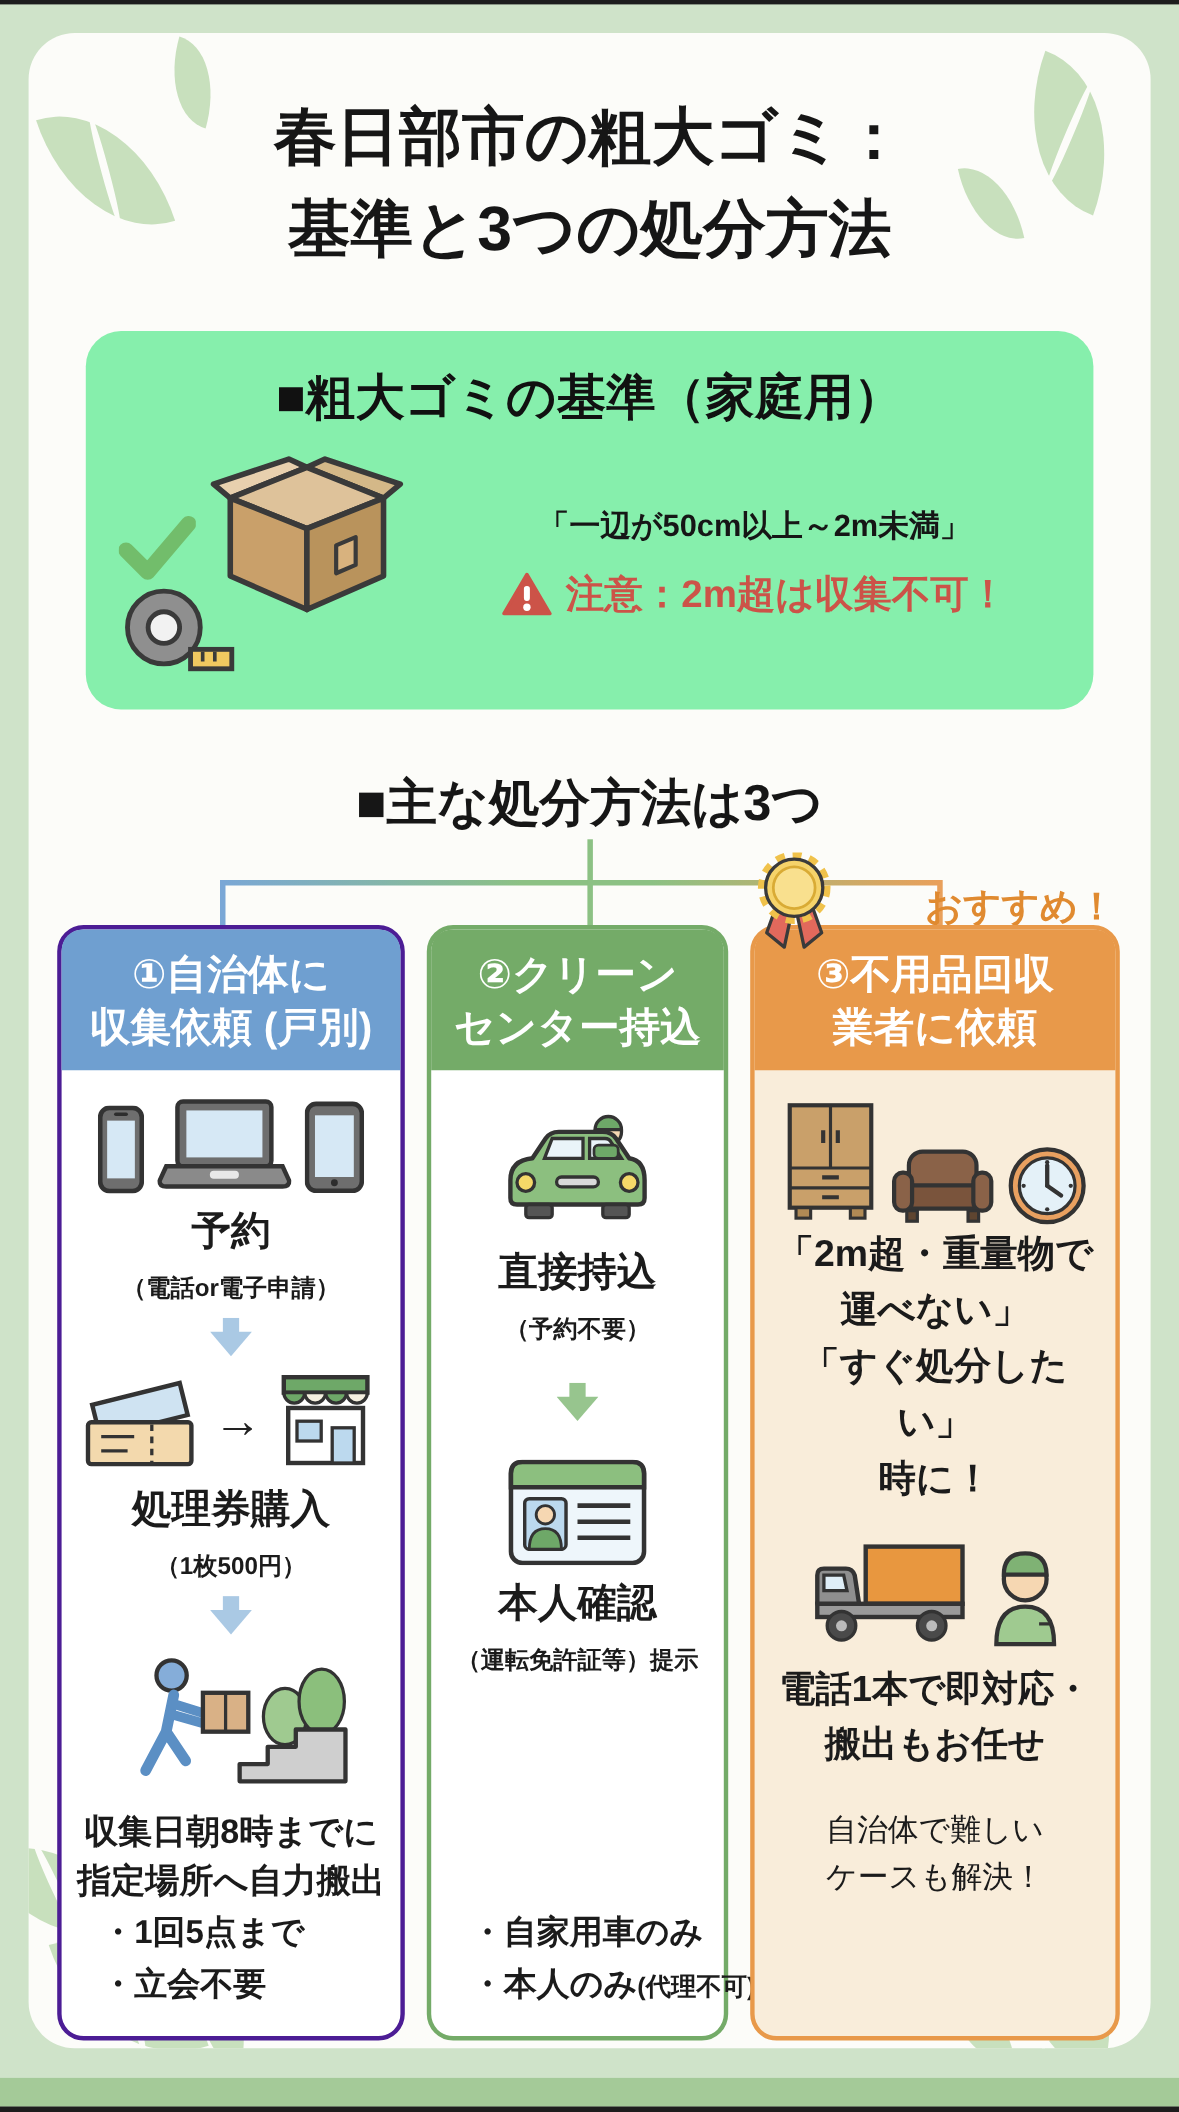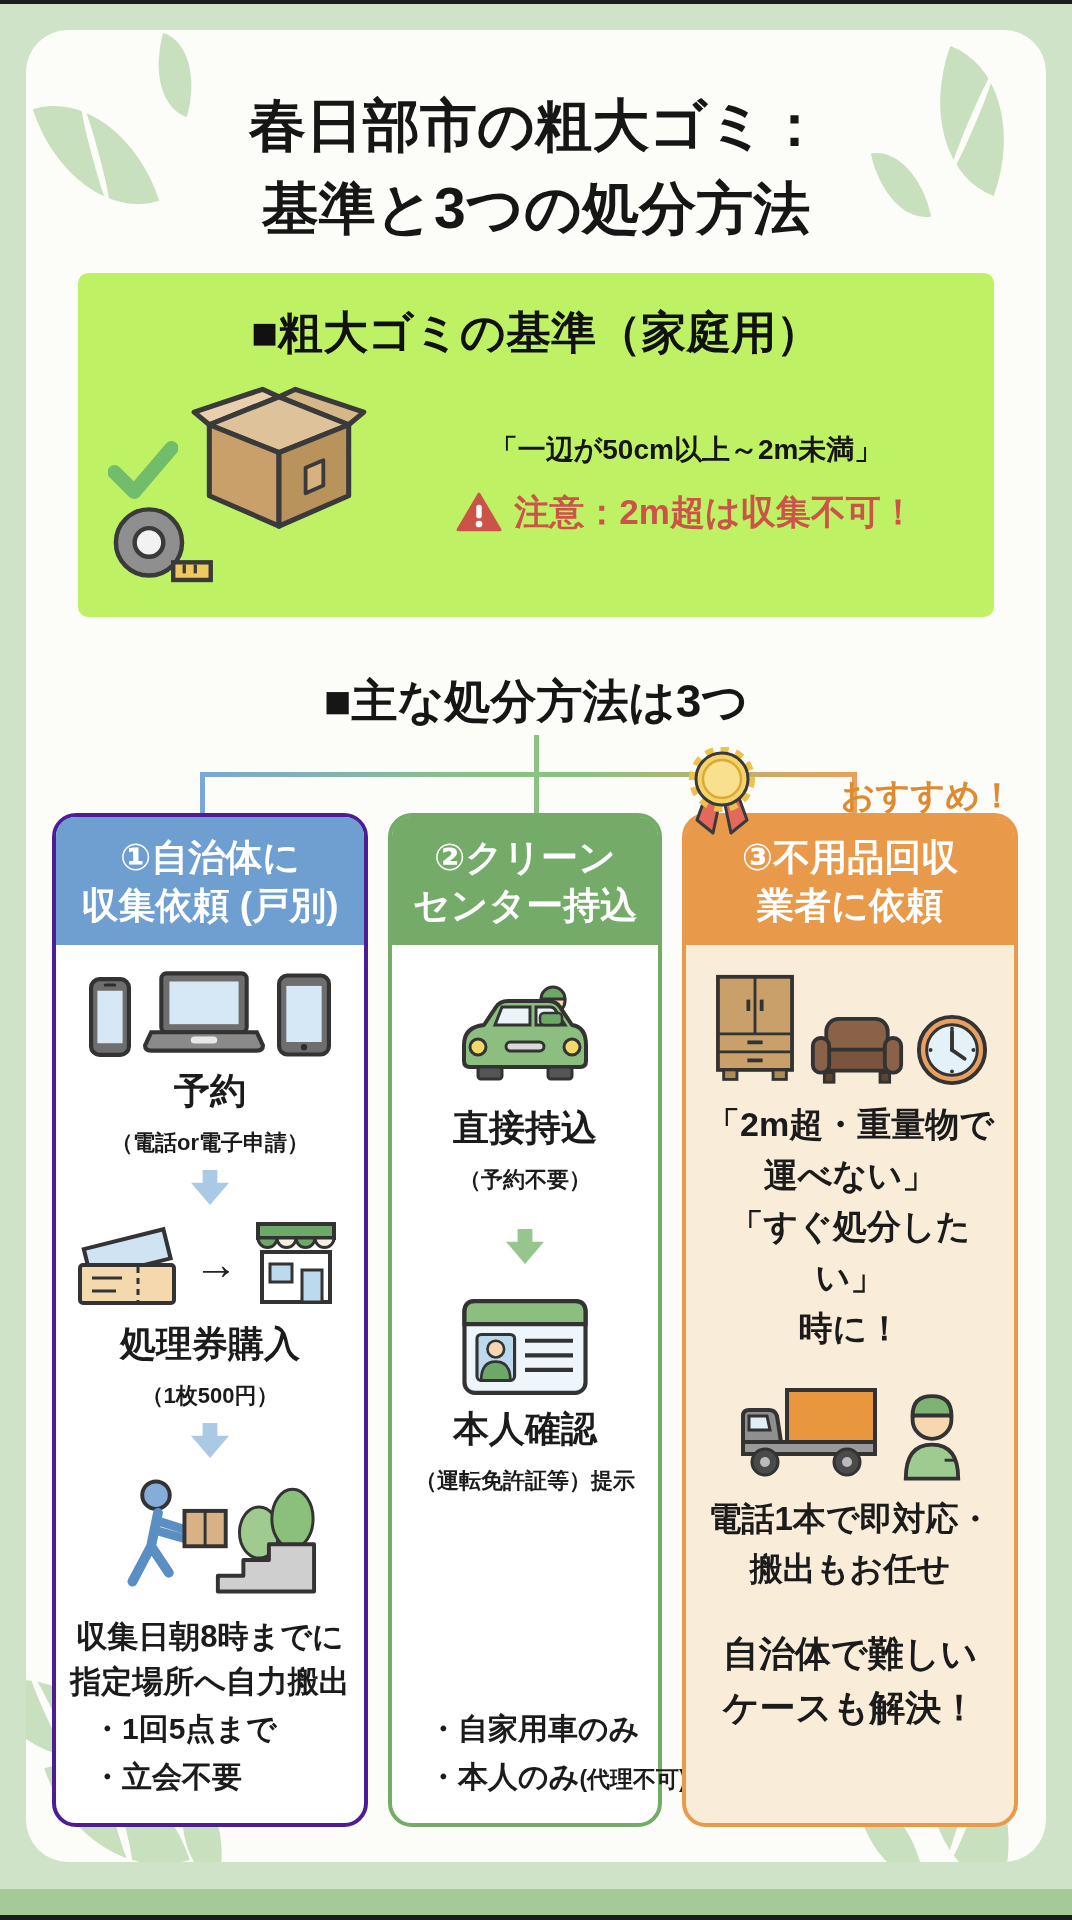--- a/index.html
+++ b/index.html
@@ -21,21 +21,21 @@
   
   .leaf{position:absolute;background:#c8e0bd;border-radius:0 100% 0 100%;z-index:0;}
   .leaf.vein::after{content:'';position:absolute;left:46%;top:6%;width:8%;height:86%;
     background:#fcfcf9;border-radius:50%;transform:rotate(3deg);}
 
   .content{position:relative;z-index:1;}
 
   .page-title{margin-top:54px;text-align:center;font-size:57px;font-weight:bold;line-height:1.45;color:#161616;}
   .page-title span{display:block;}
 
-  .criteria{margin:24px 52px 0;background:#bef264;border-radius:10px;padding:30px 24px 28px;}
+  .criteria{margin:52px 52px 0;background:#86efac;border-radius:32px;padding:30px 24px 28px;}
   .criteria-heading{font-size:45px;font-weight:bold;text-align:center;color:#111;}
   .criteria-row{display:flex;align-items:center;margin-top:14px;}
   .criteria-icons{position:relative;width:300px;height:212px;flex:0 0 auto;}
   .ci-check{position:absolute;left:6px;top:62px;}
   .ci-box{position:absolute;left:82px;top:2px;}
   .ci-tape{position:absolute;left:2px;top:128px;}
   .criteria-text{flex:1;text-align:center;}
   .size-rule{font-size:28px;font-weight:bold;color:#161616;}
   .warning-row{margin-top:20px;display:flex;justify-content:center;align-items:center;gap:12px;
     color:#cc5348;font-size:35px;font-weight:bold;}
@@ -74,26 +74,26 @@
   .step-sub{font-size:22px;font-weight:bold;color:#1b1b1b;text-align:center;margin-top:12px;}
   .step-caption{font-size:31px;font-weight:bold;text-align:center;line-height:1.45;margin-top:20px;}
   .step-caption span{display:block;}
   .v-arrow{margin:12px 0;}
   .v-arrow-big{margin:34px 0;}
   .notes{margin-top:auto;align-self:flex-start;padding-left:24px;font-size:30px;font-weight:bold;line-height:1.6;}
   .notes div{white-space:nowrap;}
   .note-sub{font-size:23px;}
 
   .furniture{display:flex;align-items:flex-end;gap:10px;margin-top:4px;}
-  .quote{font-size:34px;font-weight:bold;text-align:center;line-height:1.5;margin-top:12px;}
+  .quote{font-size:34px;font-weight:bold;text-align:center;line-height:1.5;margin-top:0;}
   .quote span{display:block;}
   .truck-row{display:flex;align-items:flex-end;gap:12px;margin-top:28px;}
   .c3-caption{font-size:33px;font-weight:bold;text-align:center;line-height:1.5;margin-top:12px;}
   .c3-caption span{display:block;}
-  .c3-highlight{font-size:36px;font-weight:bold;text-align:center;line-height:1.5;margin-top:34px;}
+  .c3-highlight{font-size:28px;font-weight:normal;text-align:center;line-height:1.5;margin-top:34px;}
   .c3-highlight span{display:block;}
 </style>
 </head>
 <body>
 
 <div class="edge-top"></div>
 
 <div class="card">
 
   <div class="leaf vein" style="left:24px;top:62px;width:92px;height:126px;transform:rotate(-18deg);"></div>

